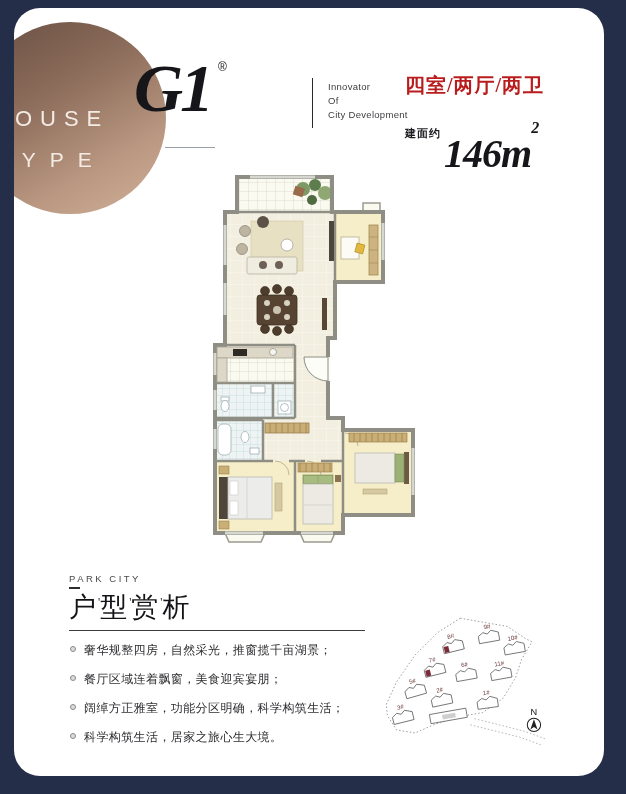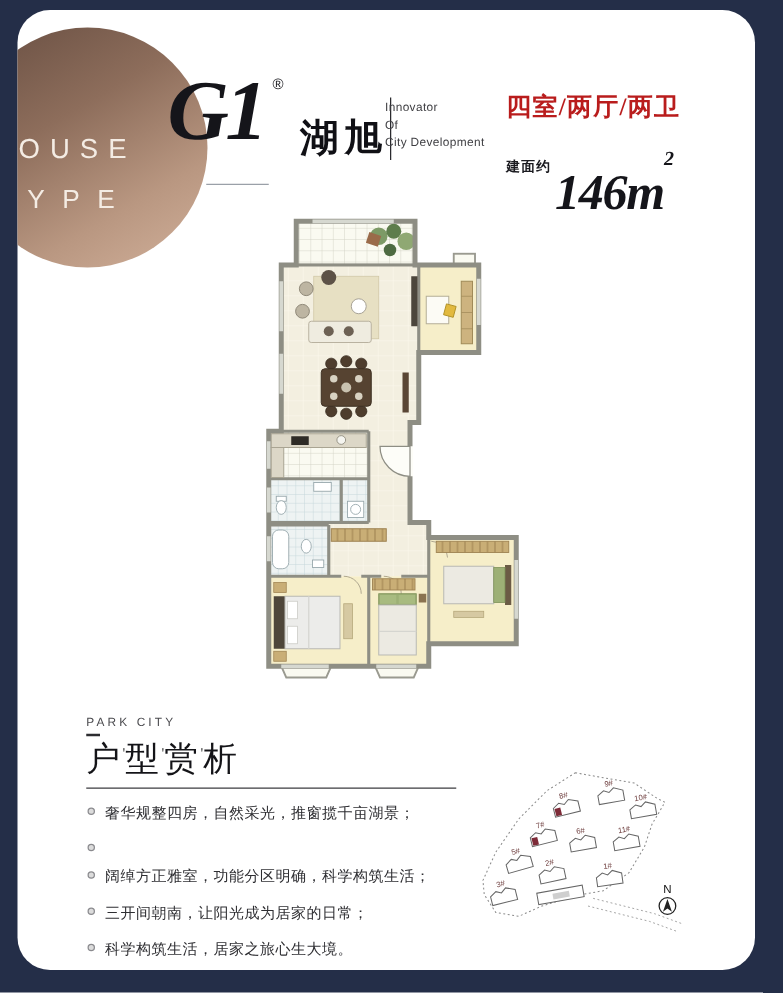--- a/index.html
+++ b/index.html
@@ -24,21 +24,21 @@
   .logo-g{
     position:absolute;left:120px;top:46px;font-family:"Liberation Serif","DejaVu Serif",serif;
     font-style:italic;font-weight:700;font-size:68px;line-height:1;color:#15151a;letter-spacing:-3px;
   }
   .logo-reg{position:absolute;left:204px;top:52px;font-size:12px;color:#15151a;font-style:normal;}
   .logo-cjk{
     position:absolute;left:226px;top:82px;font-family:"Liberation Serif","DejaVu Serif",serif;
     font-weight:800;font-size:31px;color:#101015;letter-spacing:4px;
   }
   .logo-div{position:absolute;left:298px;top:70px;width:1px;height:50px;background:#2a2a2e;}
-  .tagline{position:absolute;left:294px;top:72px;font-size:9.5px;line-height:14px;color:#3e3e42;letter-spacing:.3px;}
+  .tagline{position:absolute;left:314px;top:72px;font-size:9.5px;line-height:14px;color:#3e3e42;letter-spacing:.3px;}
   .spec-rooms{
     position:absolute;left:391px;top:64px;font-family:"Liberation Serif","DejaVu Serif",serif;
     font-weight:700;font-size:20px;color:#b91c1c;letter-spacing:1px;
   }
   .spec-area{position:absolute;left:391px;top:93px;display:flex;align-items:center;}
   .spec-area-label{font-size:11px;font-weight:700;color:#1b1b20;margin-bottom:6px;letter-spacing:1px;}
   .spec-area-value{
     font-family:"Liberation Serif","DejaVu Serif",serif;font-style:italic;font-weight:700;
     font-size:40px;line-height:.85;color:#15151a;margin-left:3px;letter-spacing:-1px;margin-top:36px;
   }
@@ -77,21 +77,20 @@
 <div class="page">
 
   <div class="badge">
     <div class="badge-t1">HOUSE</div>
     <div class="badge-t2">TYPE</div>
   </div>
   <div class="badge-line"></div>
 
   <div class="logo-g">G1</div>
   <div class="logo-reg">®</div>
-  <div class="logo-cjk">湖旭</div>
   <div class="logo-div"></div>
   <div class="tagline">
     <div>Innovator</div>
     <div>Of</div>
     <div>City Development</div>
   </div>
   <div class="spec-rooms">四室/两厅/两卫</div>
   <div class="spec-area">
     <span class="spec-area-label">建面约</span>
     <span class="spec-area-value">146m</span>
@@ -233,31 +232,28 @@
       <span>户</span><span class="title-tick">'</span><span>型</span><span class="title-tick">'</span><span>赏</span><span class="title-tick">'</span><span>析</span>
     </div>
     <div class="analysis-rule"></div>
     <ul class="bullets">
         <li>
           <span class="bullet-dot"></span>
           <span>奢华规整四房，自然采光，推窗揽千亩湖景；</span>
         </li>
         <li>
           <span class="bullet-dot"></span>
+          <span>餐厅区域连着飘窗，美食迎宾宴朋；</span>
         </li>
         <li>
           <span class="bullet-dot"></span>
           <span>阔绰方正雅室，功能分区明确，科学构筑生活；</span>
         </li>
         <li>
           <span class="bullet-dot"></span>
-          <span>三开间朝南，让阳光成为居家的日常；</span>
-        </li>
-        <li>
-          <span class="bullet-dot"></span>
           <span>科学构筑生活，居家之旅心生大境。</span>
         </li>
       </ul>
 
   </div>
 
   <div class="siteplan">
     <svg viewBox="0 0 200 150" width="205" height="154">
       <path d="M86,4 L132,12 L150,24 L156,27 L152,34 L146,44 L140,62 L128,82 L108,96 L86,100 L60,108 L42,116 L24,113 L15,99 L14,88 L24,66 L42,40 L64,18 Z" fill="none" stroke="#8a8a8a" stroke-width="0.8" stroke-dasharray="1.5,2"></path>
       <path d="M100,102 L148,114 L170,122" fill="none" stroke="#9a9a9a" stroke-width="0.7" stroke-dasharray="1.5,2"></path>

